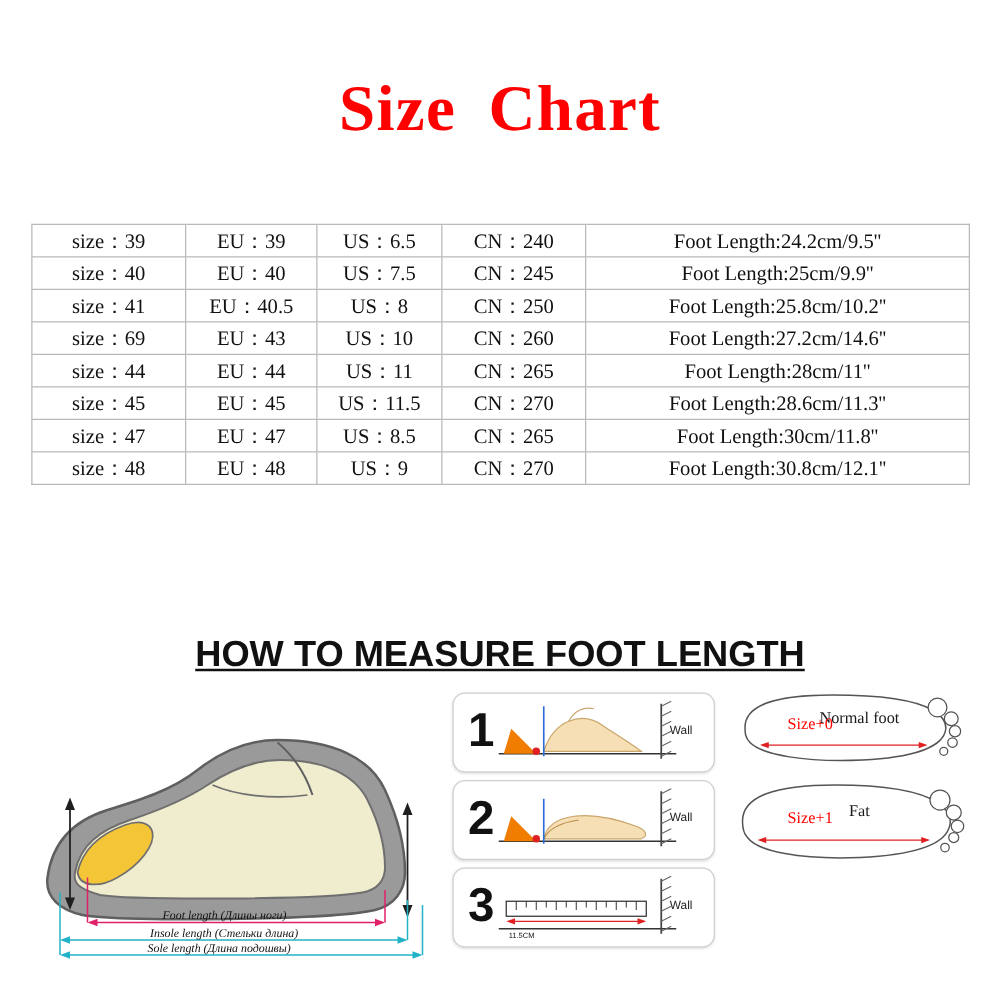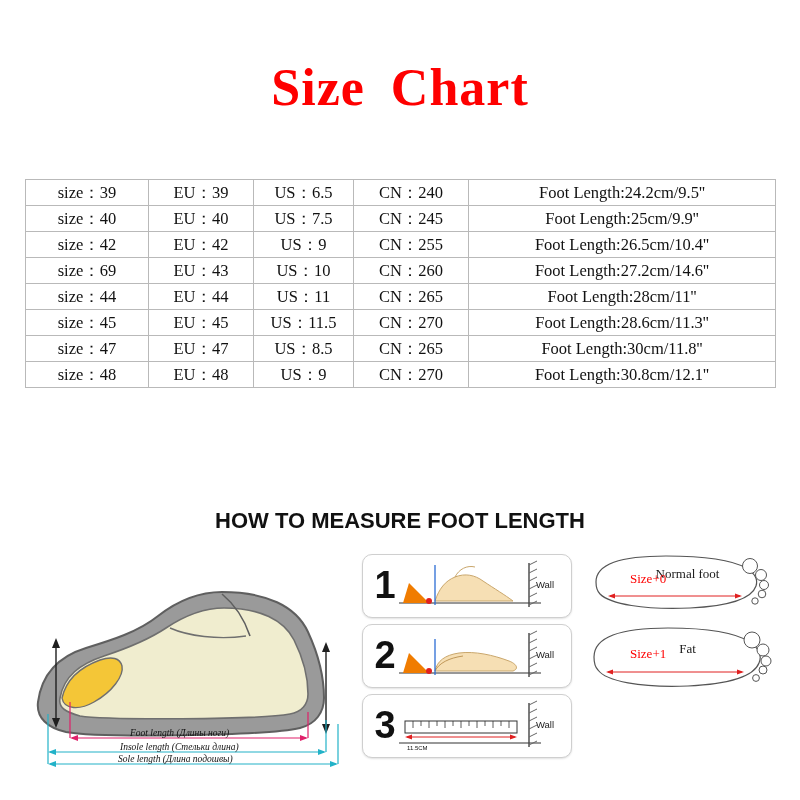--- a/index.html
+++ b/index.html
@@ -63,23 +63,24 @@
 
   
   .howto-title {
     position: absolute;
     left: 0;
     top: 508px;
     width: 800px;
     text-align: center;
     font-family: "Liberation Sans", sans-serif;
     font-weight: bold;
-    font-size: 22px;
+    font-size: 29px;
     color: #111;
     letter-spacing: 0px;
+    text-decoration: underline;
   }
 
   .bottom {
     position: absolute;
     left: 0;
     top: 540px;
     width: 800px;
     height: 250px;
   }
 
@@ -207,25 +208,25 @@
         <td>Foot Length:24.2cm/9.5''</td>
       </tr>
       <tr>
         <td>size：40</td>
         <td>EU：40</td>
         <td>US：7.5</td>
         <td>CN：245</td>
         <td>Foot Length:25cm/9.9''</td>
       </tr>
       <tr>
-        <td>size：42</td>
-        <td>EU：42</td>
-        <td>US：9</td>
-        <td>CN：255</td>
-        <td>Foot Length:26.5cm/10.4''</td>
+        <td>size：41</td>
+        <td>EU：40.5</td>
+        <td>US：8</td>
+        <td>CN：250</td>
+        <td>Foot Length:25.8cm/10.2''</td>
       </tr>
       <tr>
         <td>size：69</td>
         <td>EU：43</td>
         <td>US：10</td>
         <td>CN：260</td>
         <td>Foot Length:27.2cm/14.6''</td>
       </tr>
       <tr>
         <td>size：44</td>

